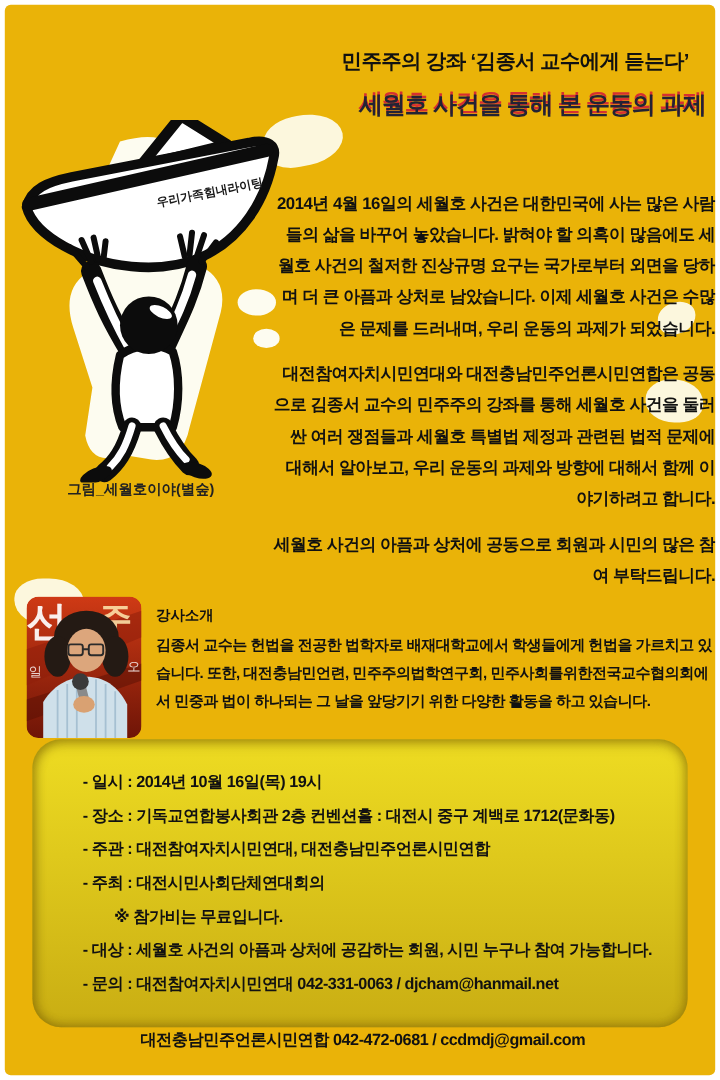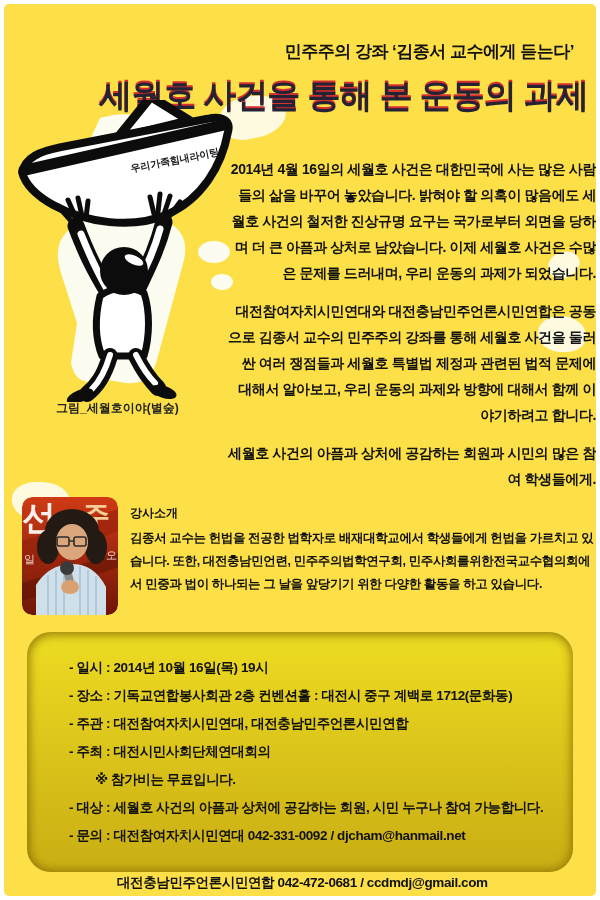--- a/index.html
+++ b/index.html
@@ -1,47 +1,47 @@
 <!DOCTYPE html>
 <html><head>
 <meta charset="utf-8">
 <style>
   html,body{margin:0;padding:0;background:#ffffff;}
   .frame{position:relative;width:600px;height:900px;background:#ffffff;overflow:hidden;
          font-family:"Liberation Sans","DejaVu Sans",sans-serif;}
-  .poster{position:absolute;left:4px;top:4px;width:592px;height:892px;background:#fde047;
+  .poster{position:absolute;left:4px;top:4px;width:592px;height:892px;background:#eab308;
           border-radius:5px;overflow:hidden;}
   
   .blob{position:absolute;background:#fdfbe9;opacity:.95;}
   .b1{left:216px;top:92px;width:66px;height:42px;border-radius:48% 60% 55% 45%;transform:rotate(-12deg);}
   .b2{left:86px;top:342px;width:44px;height:32px;border-radius:55% 45% 60% 50%;transform:rotate(8deg);}
   .b3{left:8px;top:478px;width:58px;height:40px;border-radius:45% 55% 50% 60%;}
   .b4{left:68px;top:562px;width:38px;height:30px;border-radius:60% 45% 55% 50%;transform:rotate(20deg);}
   .b5{left:534px;top:312px;width:48px;height:36px;border-radius:50% 60% 45% 55%;}
   .b6{left:544px;top:248px;width:32px;height:26px;border-radius:55% 50% 60% 45%;transform:rotate(-15deg);}
 
   .eyebrow{position:absolute;top:36px;right:22px;font-size:17px;font-weight:bold;color:#111111;
            letter-spacing:-0.5px;}
-  .main-title{position:absolute;top:70px;right:8px;font-size:33px;font-weight:bold;color:#232334;
+  .main-title{position:absolute;top:70px;right:8px;font-size:20px;font-weight:bold;color:#232334;
               letter-spacing:-1px;text-shadow:0 -2px 0 #d63031;margin-left:24px;}
 
   .illustration{position:absolute;left:4px;top:96px;}
   .caption{position:absolute;left:52px;top:396px;font-size:12px;font-weight:bold;color:#222222;}
 
   .body-text{position:absolute;left:224px;top:152px;width:368px;}
   .body-text p{margin:0 0 12px 0;font-size:14px;font-weight:bold;color:#111111;line-height:26px;
                letter-spacing:-0.4px;text-align:right;}
 
   .lecturer{position:absolute;left:18px;top:493px;width:574px;}
   .photo{position:absolute;left:0;top:0;border-radius:10px;overflow:hidden;}
   .lect-text{position:absolute;left:108px;top:8px;width:466px;}
   .lect-heading{font-size:12px;font-weight:bold;color:#111111;margin-bottom:5px;}
   .lect-bio{font-size:12.5px;font-weight:bold;color:#111111;line-height:23px;letter-spacing:-0.4px;}
 
-  .info-box{position:absolute;left:23px;top:628px;width:546px;height:240px;border-radius:24px;
+  .info-box{position:absolute;left:23px;top:612px;width:546px;height:240px;border-radius:24px;
             background:linear-gradient(#eedc22,#c9ad13);
             box-shadow:inset 0 4px 10px rgba(110,85,0,.45), inset 4px 0 8px rgba(110,85,0,.3),
                        inset -3px -3px 8px rgba(110,85,0,.25);
             padding:22px 20px 0 42px;box-sizing:border-box;}
   .info-line{font-size:13.5px;font-weight:bold;color:#111111;line-height:28px;letter-spacing:-0.4px;
              white-space:nowrap;}
   .indent-1{padding-left:26px;}
   .indent-2{padding-left:48px;margin-top:19px;}
 </style>
 </head>
@@ -97,21 +97,21 @@
         <ellipse cx="72" cy="296" rx="14" ry="6" fill="#0c0c0c" transform="rotate(-22 72 296)"></ellipse>
         <ellipse cx="156" cy="292" rx="13" ry="6" fill="#0c0c0c" transform="rotate(18 156 292)"></ellipse>
       </g>
     </svg>
 
     <div class="caption">그림_세월호이야(별숲)</div>
 
     <div class="body-text">
       <p>2014년 4월 16일의 세월호 사건은 대한민국에 사는 많은 사람들의 삶을 바꾸어 놓았습니다. 밝혀야 할 의혹이 많음에도 세월호 사건의 철저한 진상규명 요구는 국가로부터 외면을 당하며 더 큰 아픔과 상처로 남았습니다. 이제 세월호 사건은 수많은 문제를 드러내며, 우리 운동의 과제가 되었습니다.</p>
       <p>대전참여자치시민연대와 대전충남민주언론시민연합은 공동으로 김종서 교수의 민주주의 강좌를 통해 세월호 사건을 둘러싼 여러 쟁점들과 세월호 특별법 제정과 관련된 법적 문제에 대해서 알아보고, 우리 운동의 과제와 방향에 대해서 함께 이야기하려고 합니다.</p>
-      <p>세월호 사건의 아픔과 상처에 공감하는 회원과 시민의 많은 참여 학생들에게.</p>
+      <p>세월호 사건의 아픔과 상처에 공동으로 회원과 시민의 많은 참여 부탁드립니다.</p>
     </div>
 
     <div class="lecturer">
       <svg class="photo" width="96" height="118" viewBox="0 0 96 118">
         <defs>
           <linearGradient id="pg" x1="0" y1="0" x2="0" y2="1">
             <stop offset="0" stop-color="#cf3a15"></stop>
               <stop offset="1" stop-color="#6f1507"></stop>
           </linearGradient>
           <clipPath id="pc">
@@ -153,18 +153,18 @@
       </div>
     </div>
 
     <div class="info-box">
       <div class="info-line">- 일시 : 2014년 10월 16일(목) 19시</div>
       <div class="info-line">- 장소 : 기독교연합봉사회관 2층 컨벤션홀 : 대전시 중구 계백로 1712(문화동)</div>
       <div class="info-line">- 주관 : 대전참여자치시민연대, 대전충남민주언론시민연합</div>
       <div class="info-line">- 주최 : 대전시민사회단체연대회의</div>
       <div class="info-line indent-1">※ 참가비는 무료입니다.</div>
       <div class="info-line">- 대상 : 세월호 사건의 아픔과 상처에 공감하는 회원, 시민 누구나 참여 가능합니다.</div>
-      <div class="info-line">- 문의 : 대전참여자치시민연대 042-331-0092 / djcham@hanmail.net</div>
+      <div class="info-line">- 문의 : 대전참여자치시민연대 042-331-0063 / djcham@hanmail.net</div>
       <div class="info-line indent-2">대전충남민주언론시민연합 042-472-0681 / ccdmdj@gmail.com</div>
     </div>
 
   </div>
 </div>
 
 </body></html>

